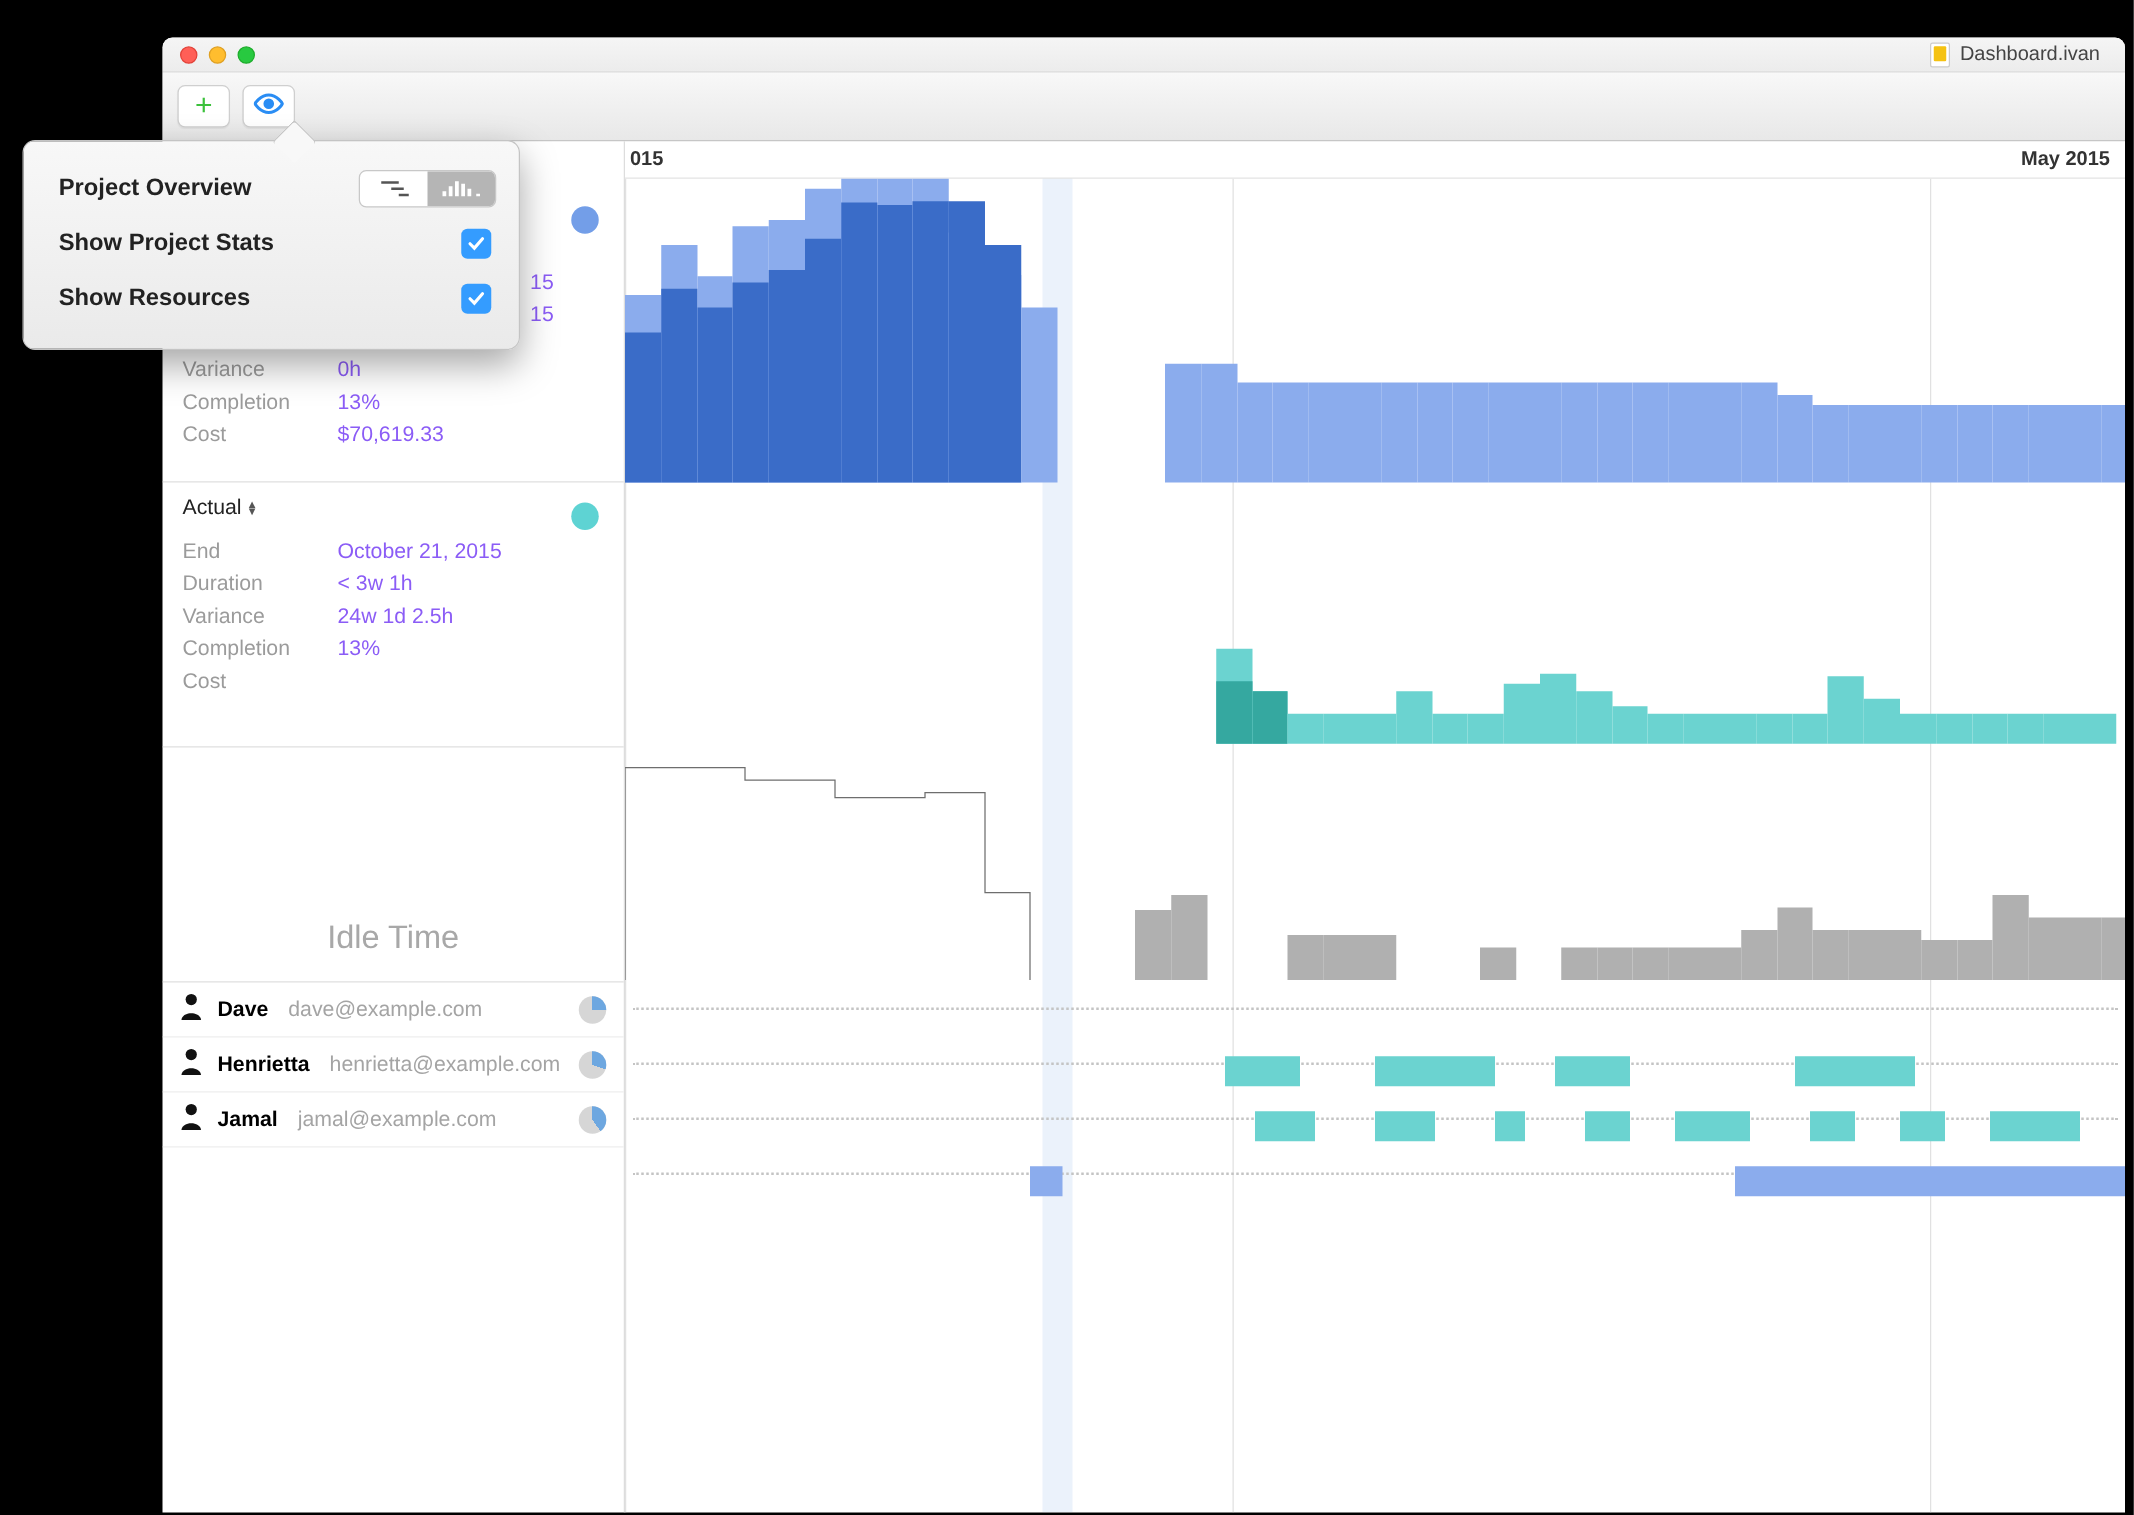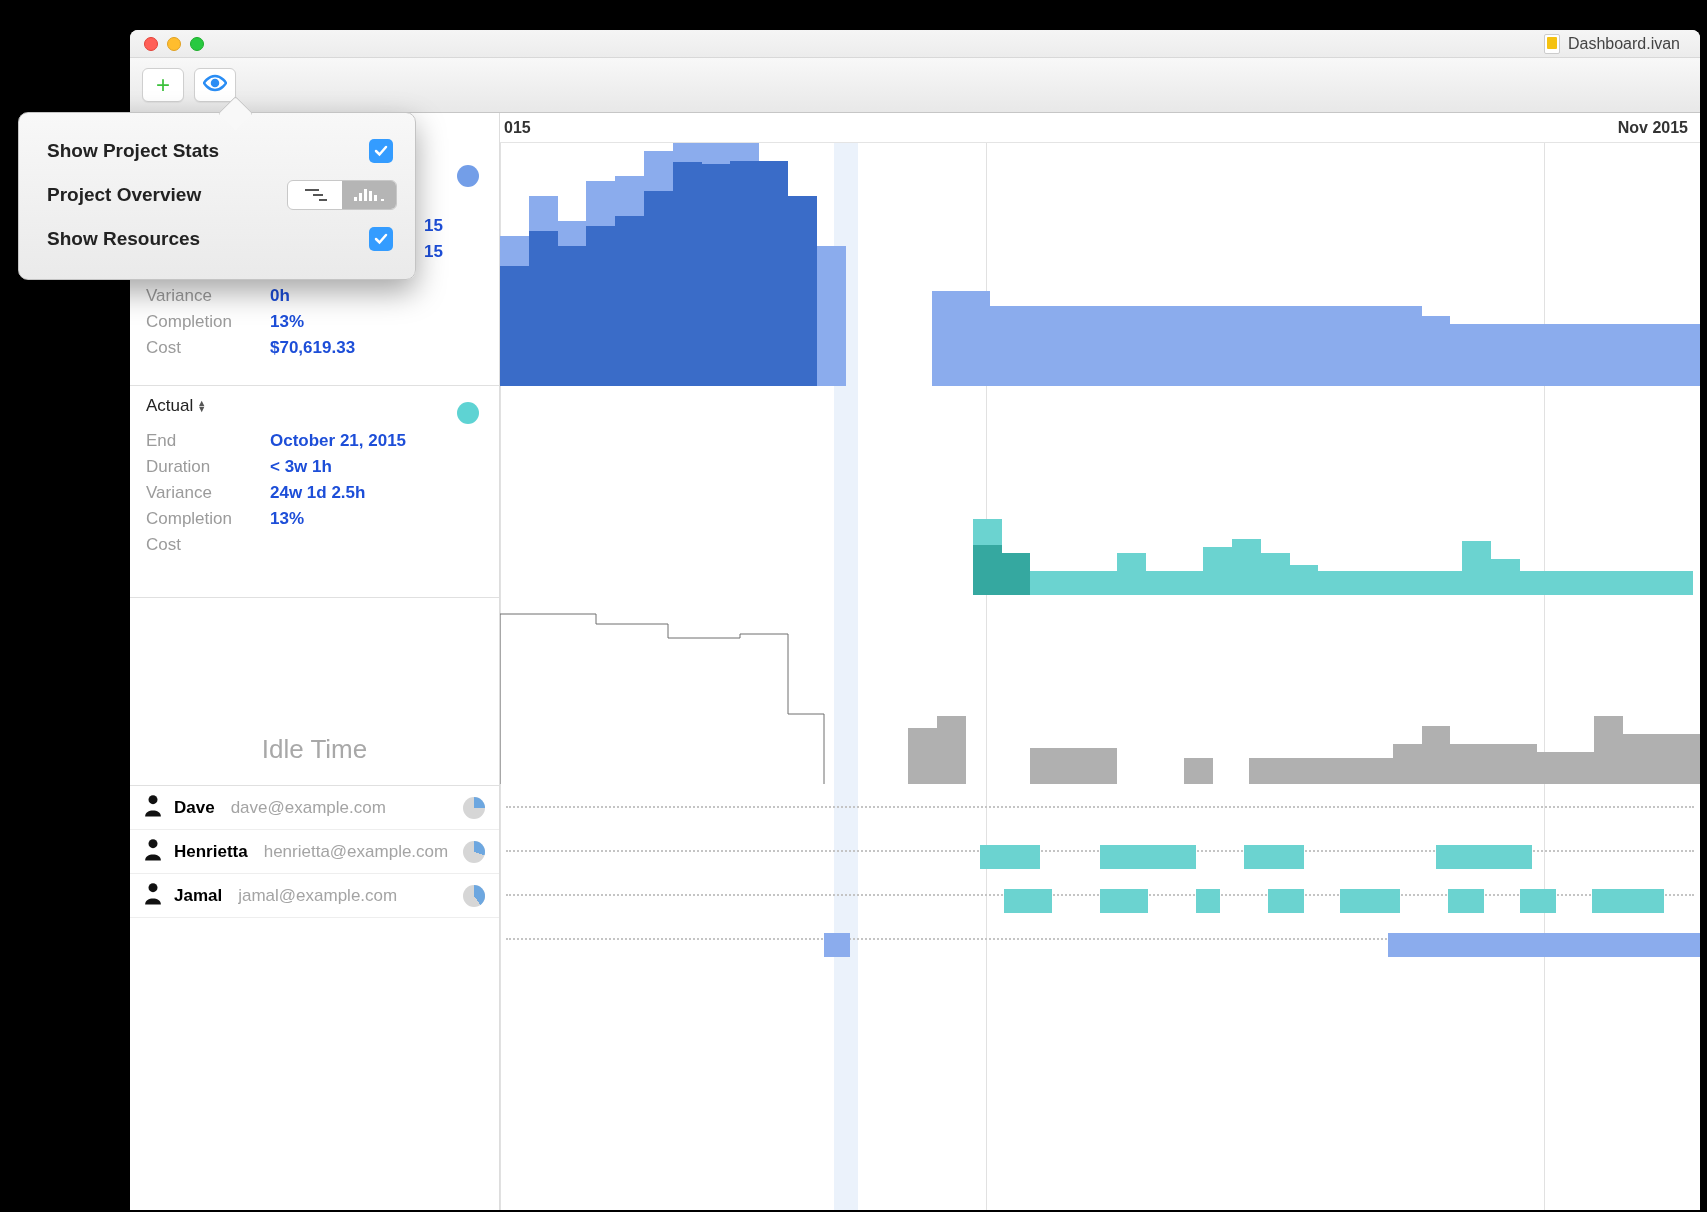--- a/index.html
+++ b/index.html
@@ -277,21 +277,21 @@
 }
 .stat-row {
   display: flex;
   font-size: 17px;
   line-height: 26px;
 }
 .stat-label {
   width: 124px;
   color: #9b9b9b;
 }
-.stat-val { color: #1d4ed8; font-weight: bold; }
+.stat-val { color: #8b5cf6; }
 
 .idle-block {
   height: 188px;
   border-bottom: 1px solid #e0e0e0;
   display: flex;
   align-items: flex-end;
   justify-content: center;
   padding-bottom: 20px;
 }
 .idle-title {
@@ -492,21 +492,21 @@
             <span class="res-name">Jamal</span>
             <span class="res-email">jamal@example.com</span>
             <span class="pie" style="--pct:40%"></span>
           </div>
         </div>
     </div>
 
     <div class="timeline">
       <div class="time-header">
         <span class="time-label-left">015</span>
-        <span class="time-label-right">Nov 2015</span>
+        <span class="time-label-right">May 2015</span>
       </div>
       <div class="time-grid" id="time-grid">
           <div class="vline" style="left: 0%;"></div>
           <div class="vline" style="left: 40.5%;"></div>
           <div class="vline" style="left: 87%;"></div>
           <div class="today-band" style="left: 27.8%;"></div>
           <div class="bars-row" style="top: 0px; height: 243px;">
             <div class="bar" style="left: 0%; width: 2.4%; height: 150px; background: rgb(139, 172, 237);"></div>
             <div class="bar" style="left: 0%; width: 2.4%; height: 120px; background: rgb(58, 108, 200);"></div>
             <div class="bar" style="left: 2.4%; width: 2.4%; height: 190px; background: rgb(139, 172, 237);"></div>
@@ -641,28 +641,20 @@
             <div class="res-bar" style="left: 74%; width: 30%; background: rgb(139, 172, 237);"></div>
           </div>
         </div>
     </div>
 
   </div>
 </div>
 
 <div class="popover">
   <div class="pop-row">
-    <span class="pop-label">Show Project Stats</span>
-    <div class="chk">
-      <svg viewBox="0 0 16 16">
-          <path d="M3 8 L6.5 11.5 L13 4" stroke="#fff" stroke-width="2.5" fill="none" stroke-linecap="round"></path>
-        </svg>
-    </div>
-  </div>
-  <div class="pop-row">
     <span class="pop-label">Project Overview</span>
     <div class="seg">
       <div class="seg-item">
         <div class="seg-gantt-lines">
           <span></span>
             <span></span>
             <span></span>
         </div>
       </div>
       <div class="seg-item active">
@@ -671,20 +663,28 @@
             <span></span>
             <span></span>
             <span></span>
             <span></span>
           <span class="seg-bars-dot"></span>
         </div>
       </div>
     </div>
   </div>
   <div class="pop-row">
+    <span class="pop-label">Show Project Stats</span>
+    <div class="chk">
+      <svg viewBox="0 0 16 16">
+          <path d="M3 8 L6.5 11.5 L13 4" stroke="#fff" stroke-width="2.5" fill="none" stroke-linecap="round"></path>
+        </svg>
+    </div>
+  </div>
+  <div class="pop-row">
     <span class="pop-label">Show Resources</span>
     <div class="chk">
       <svg viewBox="0 0 16 16">
           <path d="M3 8 L6.5 11.5 L13 4" stroke="#fff" stroke-width="2.5" fill="none" stroke-linecap="round"></path>
         </svg>
     </div>
   </div>
 </div>
 
 </body></html>

